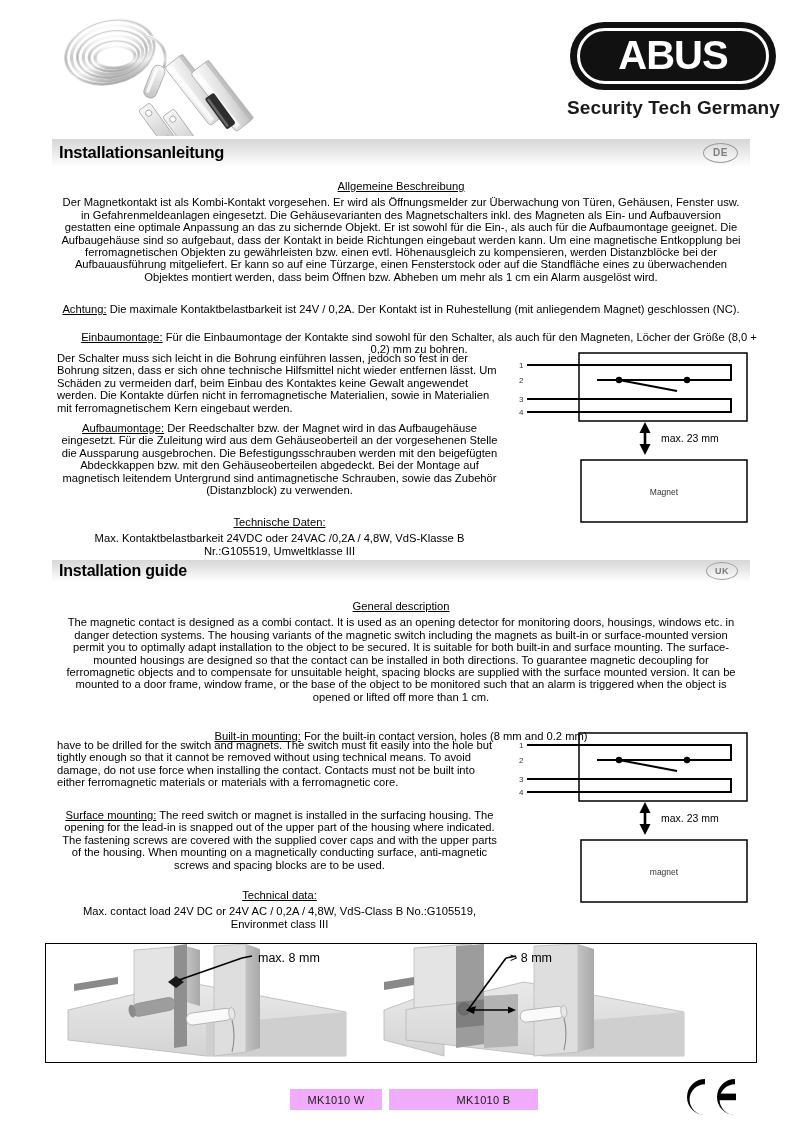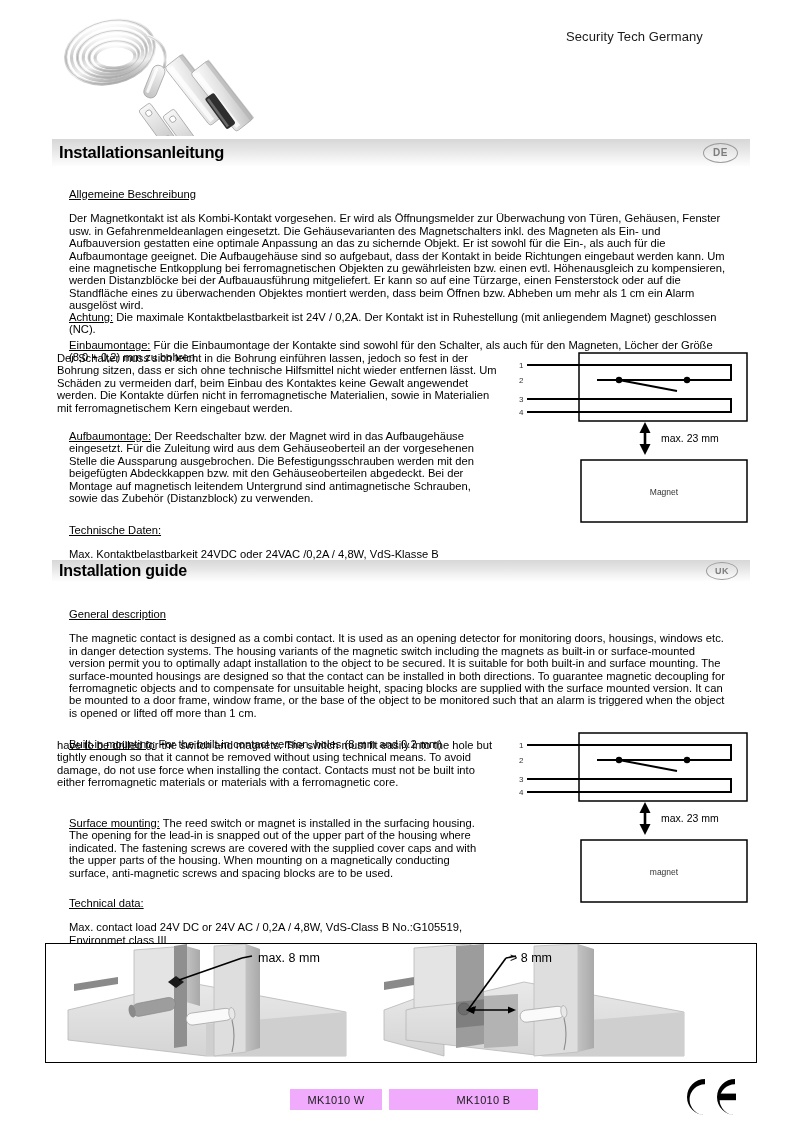--- a/index.html
+++ b/index.html
@@ -25,22 +25,23 @@
     position:absolute;left:7px;top:6px;right:7px;bottom:6px;
     border:3px solid #fff;border-radius:28px;
   }
   .logo-word{
     position:absolute;inset:0;display:flex;align-items:center;justify-content:center;
     color:#fff;font-weight:700;font-size:40px;letter-spacing:-1px;
     font-family:"Liberation Sans","DejaVu Sans",sans-serif;
     padding-bottom:2px;box-sizing:border-box;
   }
   .logo-tag{
-    text-align:left;font-size:13px;color:#1a1a1a;margin-top:7px;
+    text-align:right;font-size:19px;color:#1a1a1a;margin-top:7px;
     letter-spacing:0.1px;
+    font-weight:bold;
   }
 
   
   .sec-bar{
     position:absolute;left:52px;width:698px;
     background:linear-gradient(180deg,#d7d7d7 0%,#e6e6e6 42%,#f3f3f3 72%,#fdfdfd 100%);
     display:flex;align-items:center;
   }
   .sec-bar .sec-title{
     font-weight:700;color:#000;padding-left:7px;letter-spacing:-0.2px;
@@ -54,21 +55,21 @@
   }
   #bar-de{top:139px;height:27px;}
   #bar-de .sec-title{font-size:16.5px;}
   #bar-uk{top:560px;height:21px;}
   #bar-uk .sec-title{font-size:16px;}
   #bar-uk .lang-badge{width:30px;height:16px;font-size:9px;}
 
   
   .txt{position:absolute;font-size:11.2px;line-height:12.4px;color:#000;text-align:left;}
   .u{text-decoration:underline;text-underline-offset:1px;}
-  p{margin:12px;}
+  p{margin:4px;text-align:center;}
 
   
   .diagram{position:absolute;width:252px;height:180px;}
   .diagram svg{display:block;}
 
   
   .illus{
     position:absolute;left:45px;top:943px;width:712px;height:120px;
     border:1px solid #000;background:#fff;box-sizing:border-box;text-align:right;
   }
@@ -154,38 +155,42 @@
       </g>
 
       <g transform="rotate(-36 172 102)">
         <rect x="166" y="84" width="11" height="38" rx="2" fill="#2e2e2e"></rect>
         <rect x="167.5" y="86" width="2.5" height="34" fill="#6a6a6a"></rect>
       </g>
     </svg>
   </div>
 
   <div class="logo">
+    <div class="logo-badge">
+      <div class="logo-ring"></div>
+      <div class="logo-word">ABUS</div>
+    </div>
     <div class="logo-tag">Security Tech Germany</div>
   </div>
 
   <div class="sec-bar" id="bar-de">
     <span class="sec-title">Installationsanleitung</span>
     <span class="lang-badge">DE</span>
   </div>
 
   <div class="txt" style="left:57px;top:176px;width:688px;">
     <p class="u">Allgemeine Beschreibung</p>
     <p>Der Magnetkontakt ist als Kombi-Kontakt vorgesehen. Er wird als Öffnungsmelder zur Überwachung von Türen, Gehäusen, Fenster usw. in Gefahrenmeldeanlagen eingesetzt. Die Gehäusevarianten des Magnetschalters inkl. des Magneten als Ein- und Aufbauversion gestatten eine optimale Anpassung an das zu sichernde Objekt. Er ist sowohl für die Ein-, als auch für die Aufbaumontage geeignet. Die Aufbaugehäuse sind so aufgebaut, dass der Kontakt in beide Richtungen eingebaut werden kann. Um eine magnetische Entkopplung bei ferromagnetischen Objekten zu gewährleisten bzw. einen evtl. Höhenausgleich zu kompensieren, werden Distanzblöcke bei der Aufbauausführung mitgeliefert. Er kann so auf eine Türzarge, einen Fensterstock oder auf die Standfläche eines zu überwachenden Objektes montiert werden, dass beim Öffnen bzw. Abheben um mehr als 1 cm ein Alarm ausgelöst wird.</p>
   </div>
 
   <div class="txt" style="left:57px;top:299px;width:688px;">
     <p><span class="u">Achtung:</span><span> Die maximale Kontaktbelastbarkeit ist 24V / 0,2A. Der Kontakt ist in Ruhestellung (mit anliegendem Magnet) geschlossen (NC).</span></p>
   </div>
 
-  <div class="txt" style="left:57px;top:327px;width:688px;">
+  <div class="txt" style="left:75px;top:327px;width:688px;">
     <p><span class="u">Einbaumontage:</span><span> Für die Einbaumontage der Kontakte sind sowohl für den Schalter, als auch für den Magneten, Löcher der Größe (8,0 + 0,2) mm zu bohren.</span></p>
   </div>
   <div class="txt" style="left:57px;top:352px;width:445px;">Der Schalter muss sich leicht in die Bohrung einführen lassen, jedoch so fest in der Bohrung sitzen, dass er sich ohne technische Hilfsmittel nicht wieder entfernen lässt. Um Schäden zu vermeiden darf, beim Einbau des Kontaktes keine Gewalt angewendet werden. Die Kontakte dürfen nicht in ferromagnetische Materialien, sowie in Materialien mit ferromagnetischem Kern eingebaut werden.</div>
 
   <div class="txt" style="left:57px;top:418px;width:445px;">
     <p><span class="u">Aufbaumontage:</span><span> Der Reedschalter bzw. der Magnet wird in das Aufbaugehäuse eingesetzt. Für die Zuleitung wird aus dem Gehäuseoberteil an der vorgesehenen Stelle die Aussparung ausgebrochen. Die Befestigungsschrauben werden mit den beigefügten Abdeckkappen bzw. mit den Gehäuseoberteilen abgedeckt. Bei der Montage auf magnetisch leitendem Untergrund sind antimagnetische Schrauben, sowie das Zubehör (Distanzblock) zu verwenden.</span></p>
   </div>
 
   <div class="txt" style="left:57px;top:512px;width:445px;">
     <p class="u">Technische Daten:</p>

